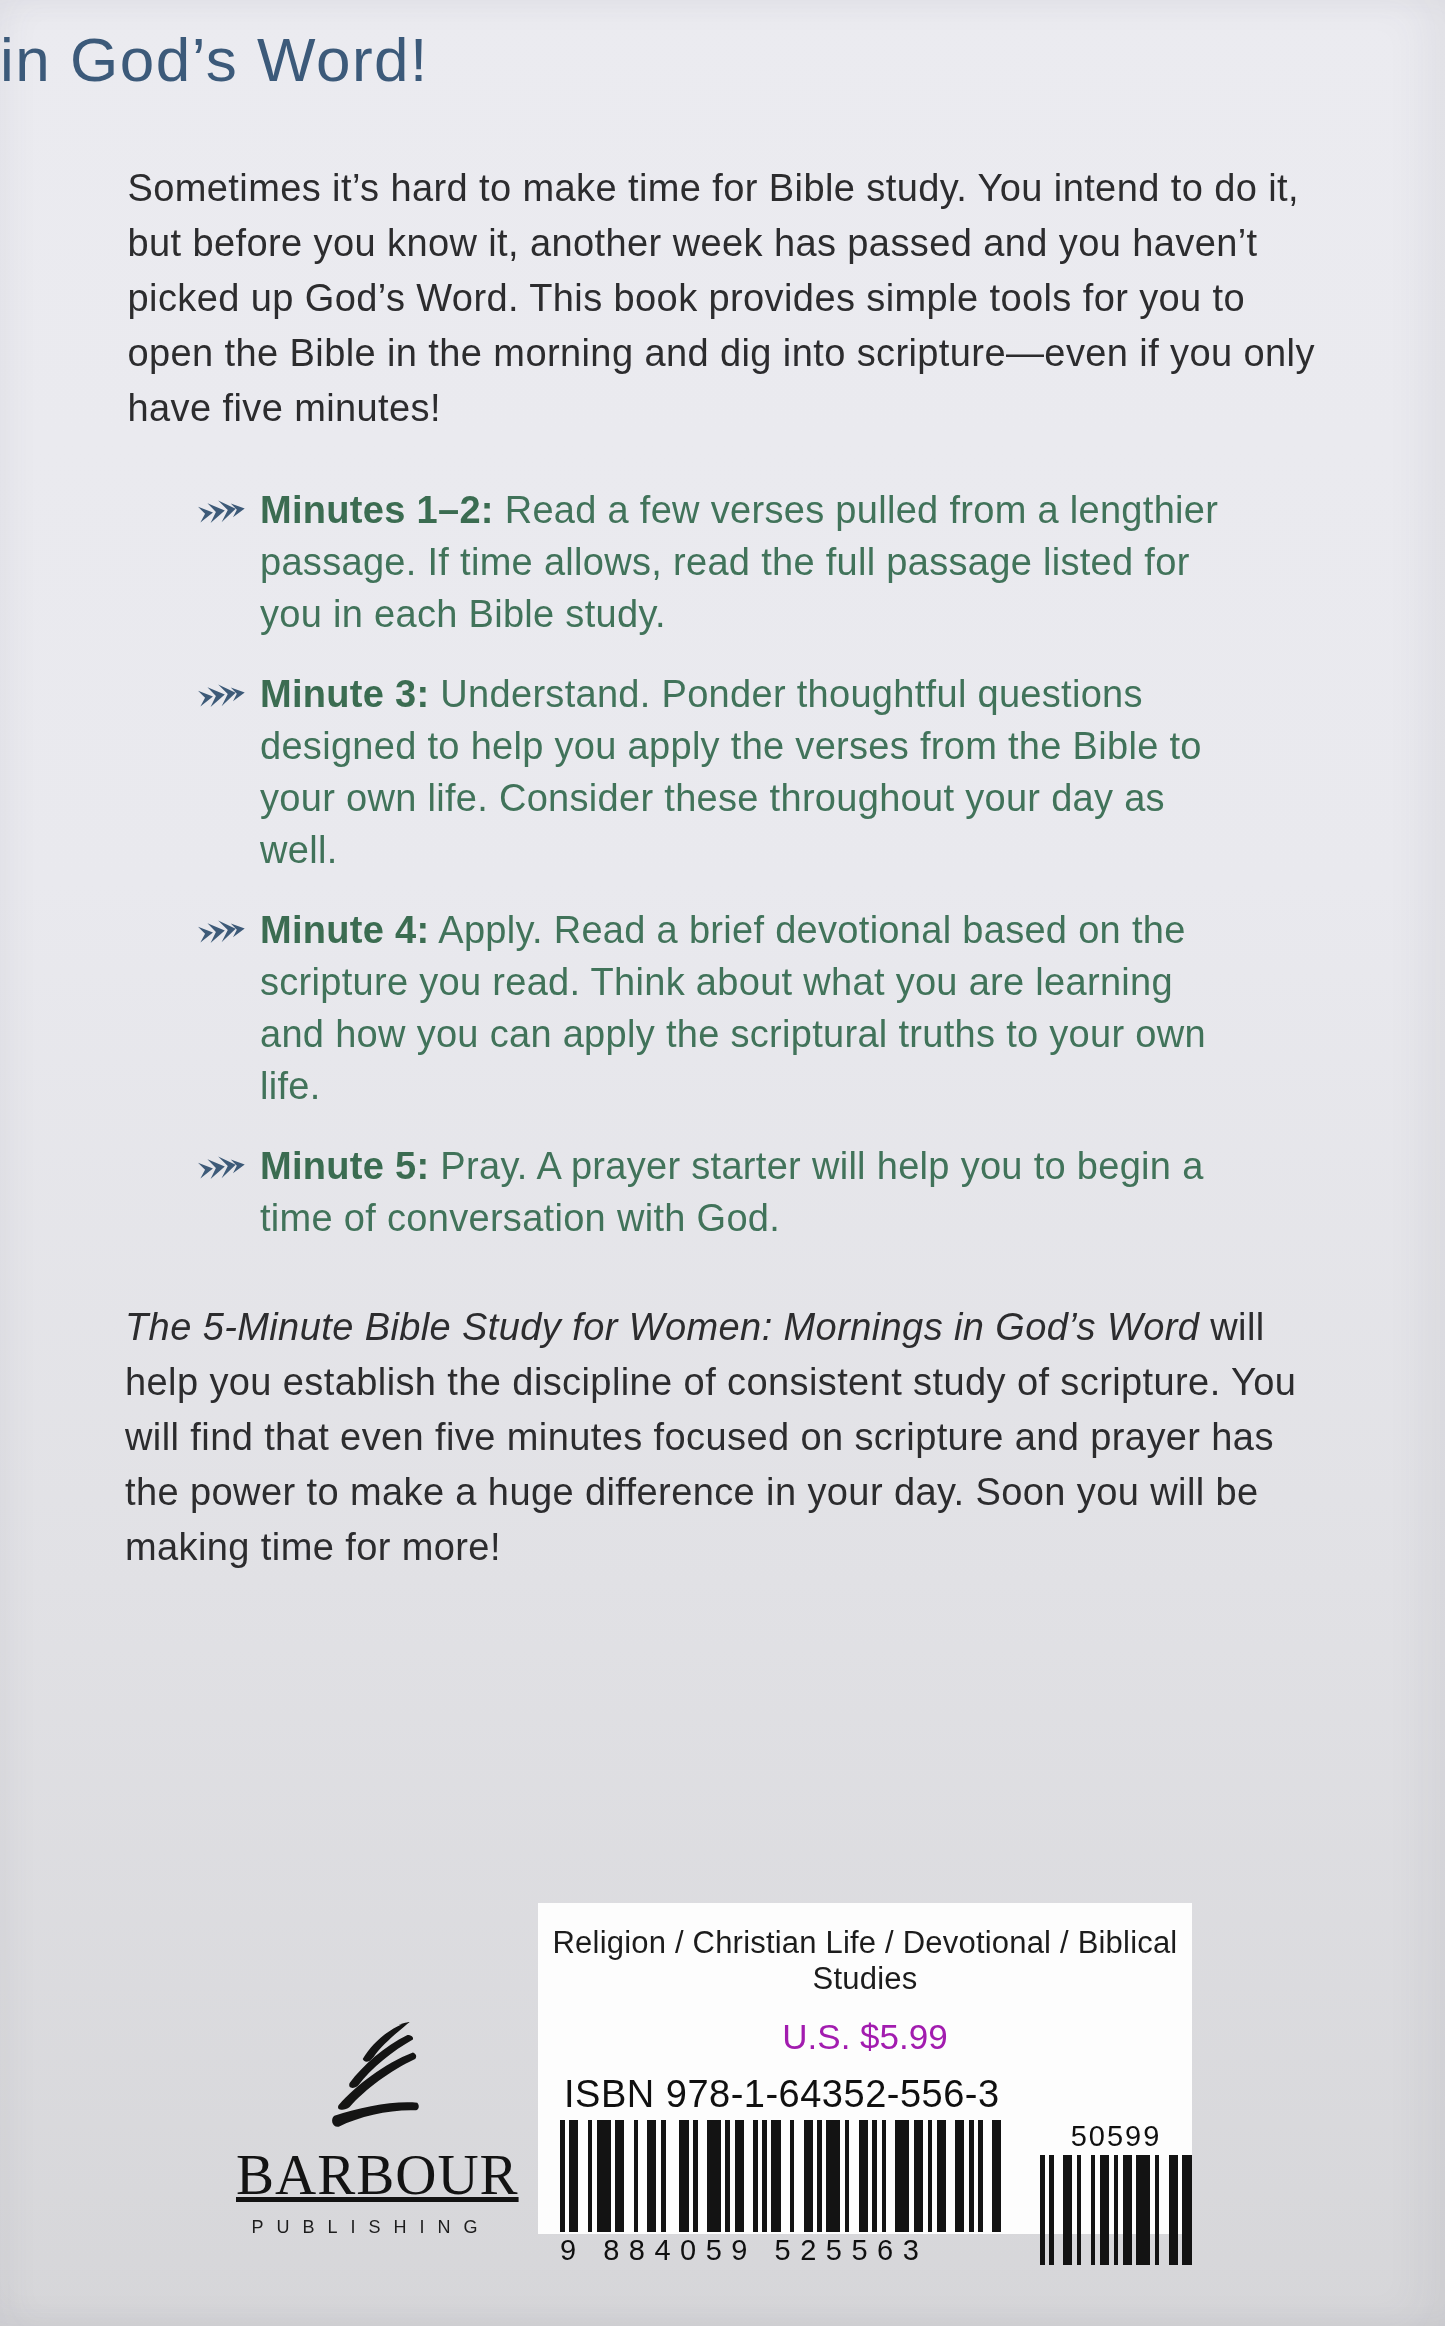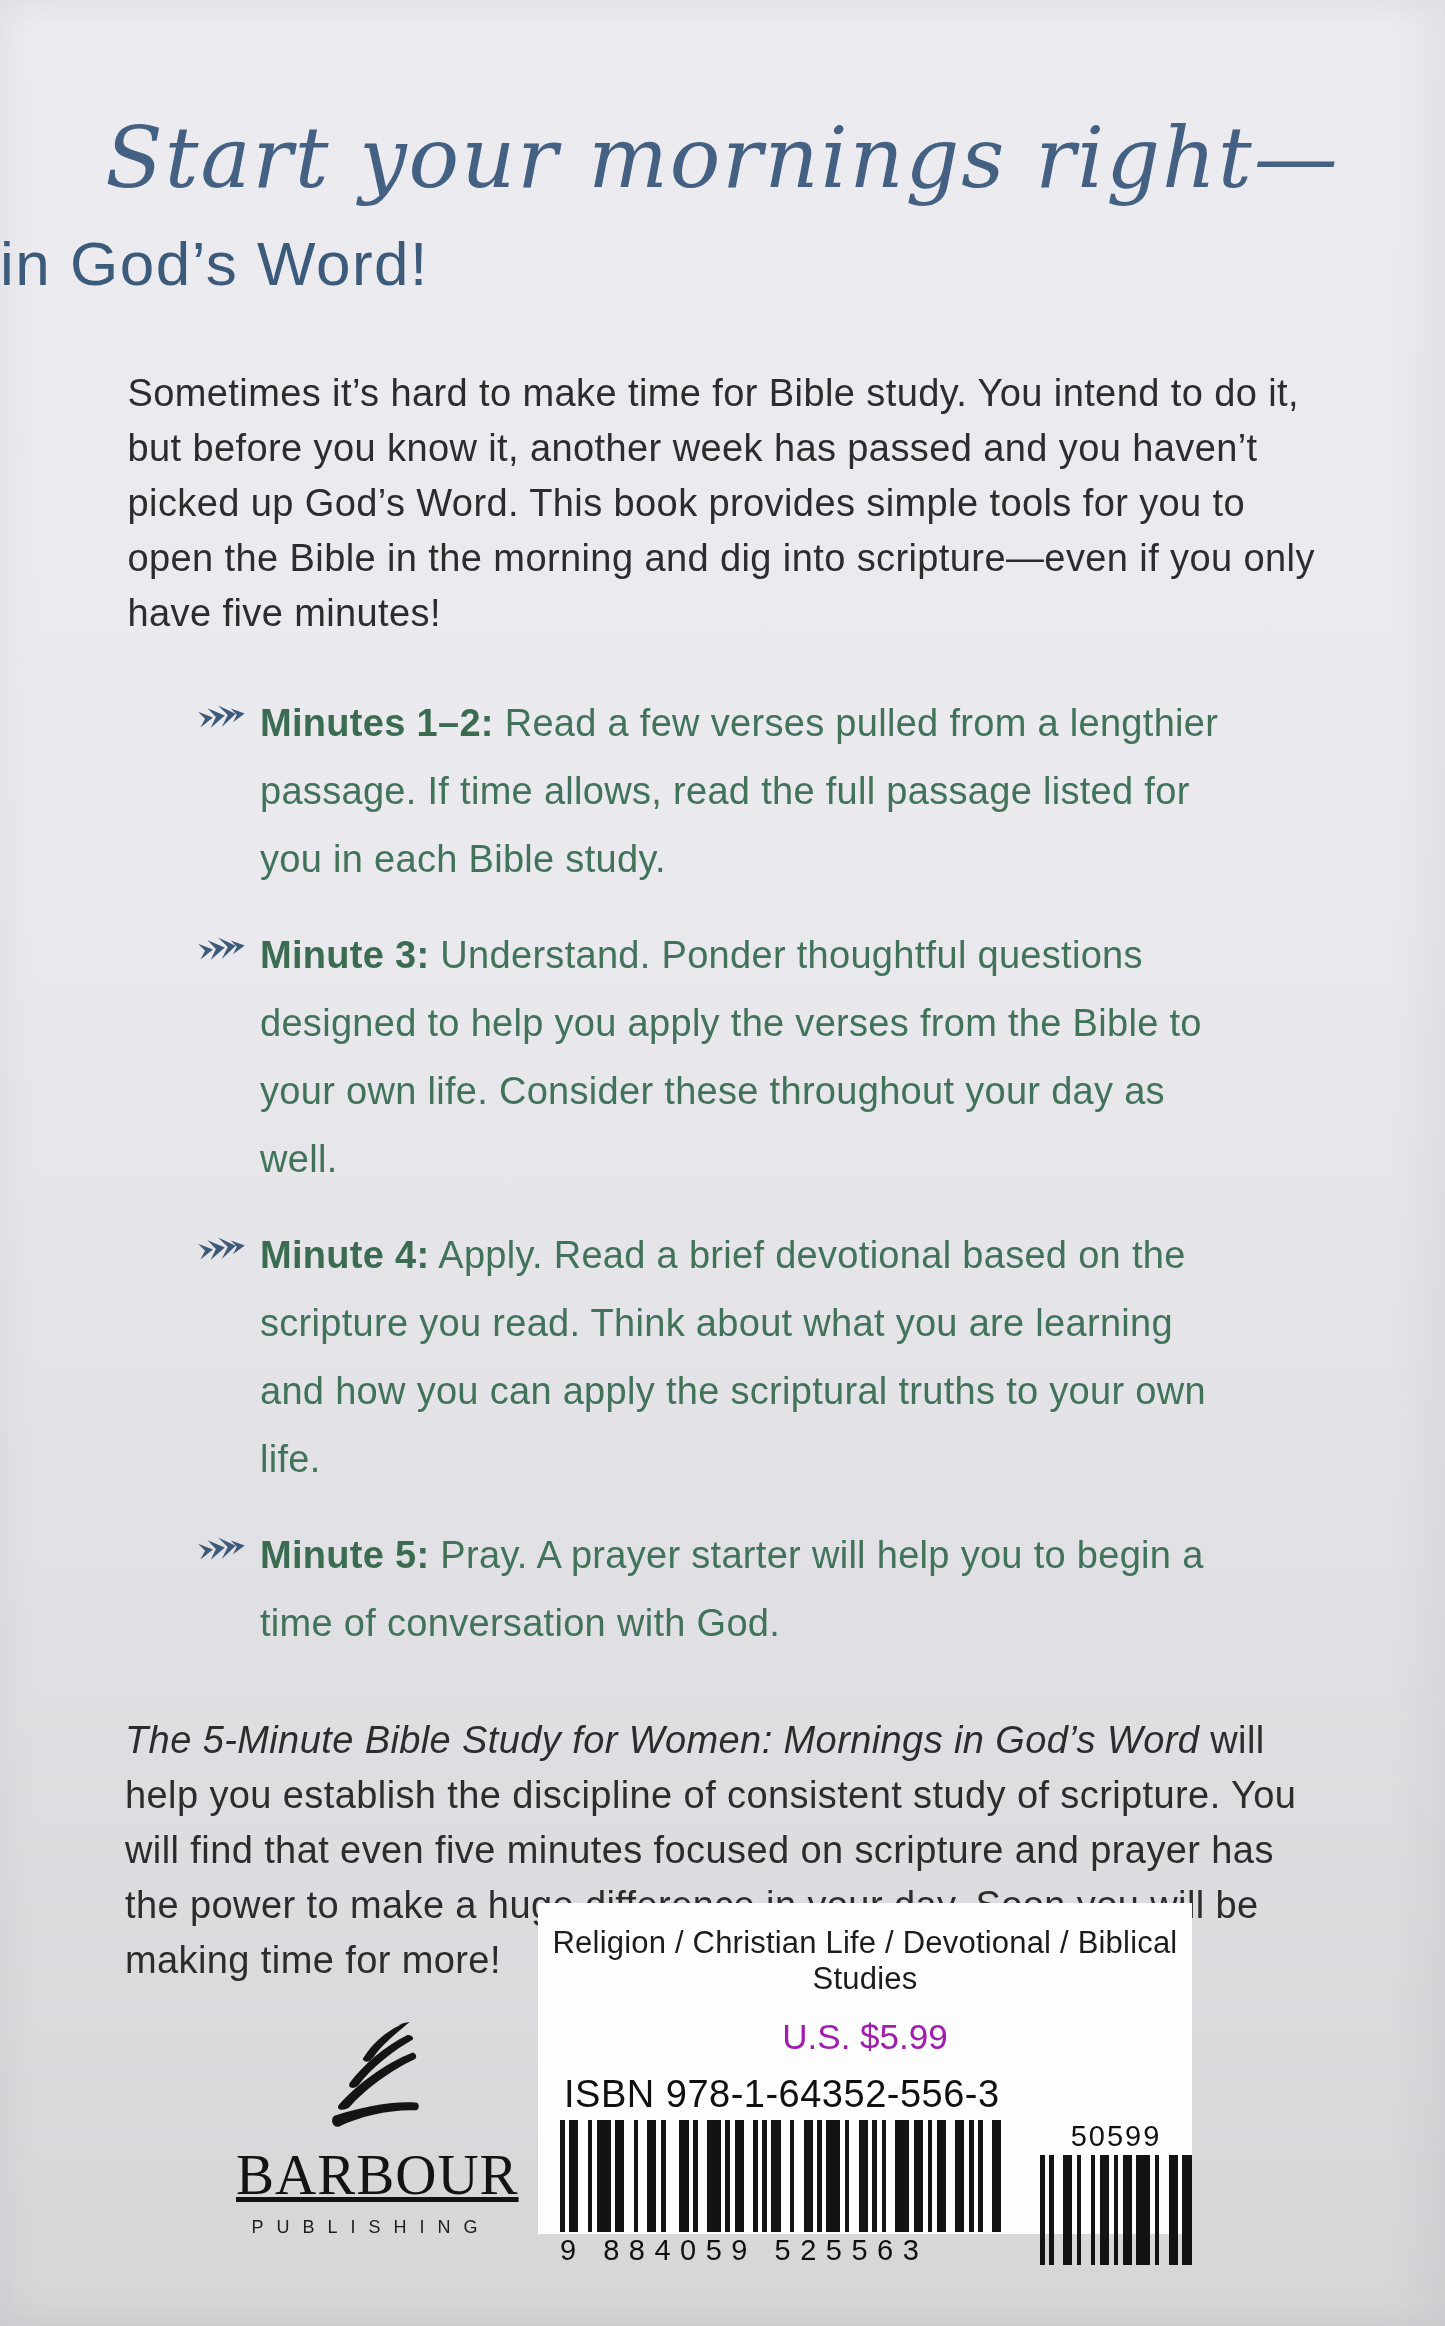--- a/index.html
+++ b/index.html
@@ -47,21 +47,21 @@
   .bullets li{
     display:flex;
     align-items:flex-start;
     margin-bottom:28px;
   }
   .arrow-wrap{flex:none;width:48px;margin:14px 14px 0 0;}
   .bullet-text{
     margin:0;
     width:990px;
     font-size:38px;
-    line-height:68px;
+    line-height:52px;
     letter-spacing:0.3px;
     color:#41735a;
   }
   .bullet-text strong{font-weight:bold;color:#3b6c51;}
   .closing{
     margin:56px auto 0;
     width:1195px;
     font-size:38px;
     line-height:55px;
     letter-spacing:0.4px;
@@ -143,21 +143,20 @@
     letter-spacing:2px;
     color:#101010;
   }
   .sup .bars{height:110px;margin-top:2px;}
 </style>
 </head>
 <body>
 
 <div class="page">
 
-  <div class="script-heading">Start your mornings right—</div>
   <div class="sub-heading">in God’s Word!</div>
 
   <p class="intro">Sometimes it’s hard to make time for Bible study. You intend to do it, but before you know it, another week has passed and you haven’t picked up God’s Word. This book provides simple tools for you to open the Bible in the morning and dig into scripture—even if you only have five minutes!</p>
 
   <ul class="bullets">
     <li>
       <span class="arrow-wrap">
         <svg viewBox="0 0 48 28" width="48" height="28">
             <g fill="#3d5a78" transform="rotate(-9 24 14)">
               <path d="M1 5 L15 13 L1 21 L7 13 Z"></path>

